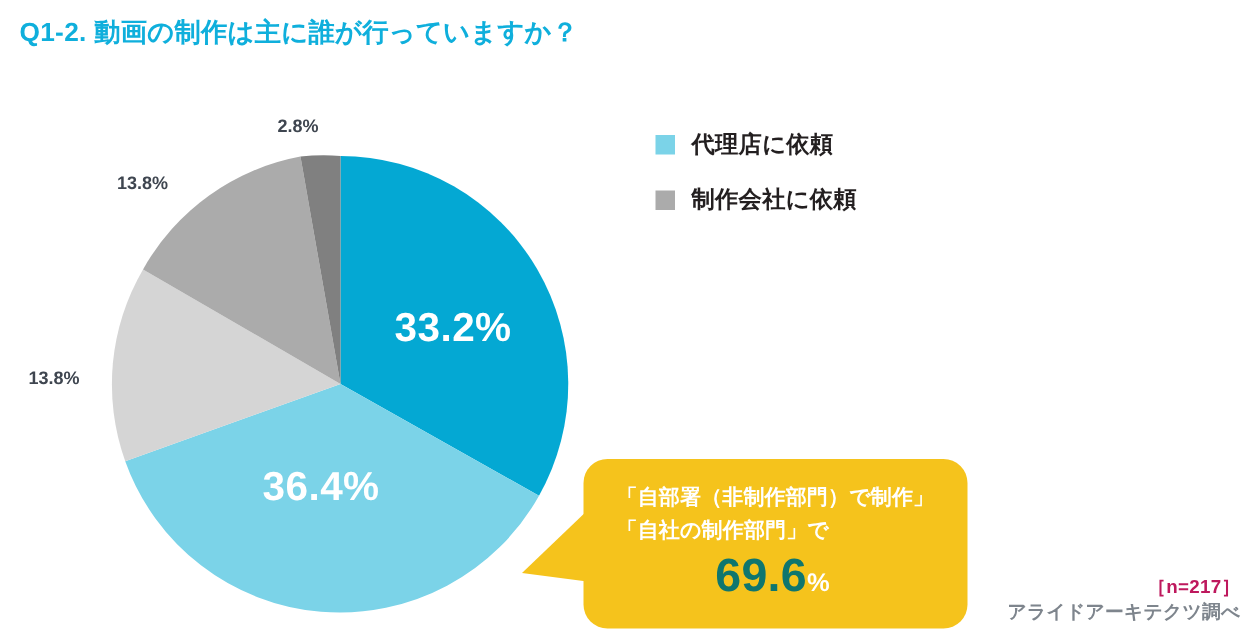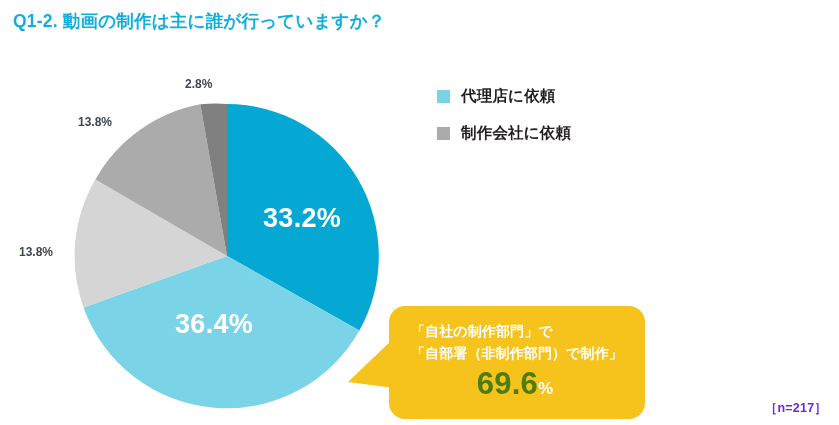--- a/index.html
+++ b/index.html
@@ -126,41 +126,41 @@
     letter-spacing: 0.1px;
   }
   #callout-figure {
     text-align: center;
     margin-top: 2px;
     padding-right: 12px;
   }
   #callout-value {
     font-size: 31px;
     font-weight: bold;
-    color: #4d7c0f;
+    color: #0f766e;
     letter-spacing: 0.2px;
   }
   #callout-unit {
     font-size: 17px;
     font-weight: bold;
     color: #ffffff;
   }
 
   
   #footnote {
     position: absolute;
     right: 12px;
     bottom: 8px;
     text-align: right;
     line-height: 17px;
   }
   #footnote-n {
     font-size: 12.5px;
     font-weight: bold;
-    color: #6d28d9;
+    color: #be185d;
     letter-spacing: 0.2px;
   }
   #footnote-source {
     font-size: 12.5px;
     font-weight: bold;
     color: #7e858d;
     letter-spacing: 0.2px;
   }
 </style>
 </head>
@@ -209,23 +209,24 @@
   </div>
 
 </div>
 
 <div id="callout">
   <svg id="callout-tail" width="46" height="60" viewBox="0 0 46 60">
     <path d="M 0 50 L 46 6 L 46 56 Z" fill="#F5C31C"></path>
   </svg>
   <div id="callout-body"></div>
   <div id="callout-text">
+    <div class="callout-line">「自部署（非制作部門）で制作」</div>
     <div class="callout-line">「自社の制作部門」で</div>
-    <div class="callout-line">「自部署（非制作部門）で制作」</div>
     <div id="callout-figure">
       <span id="callout-value">69.6</span><span id="callout-unit">%</span>
     </div>
   </div>
 </div>
 
 <div id="footnote">
   <div id="footnote-n">［n=217］</div>
+  <div id="footnote-source">アライドアーキテクツ調べ</div>
 </div>
 
 </body></html>

